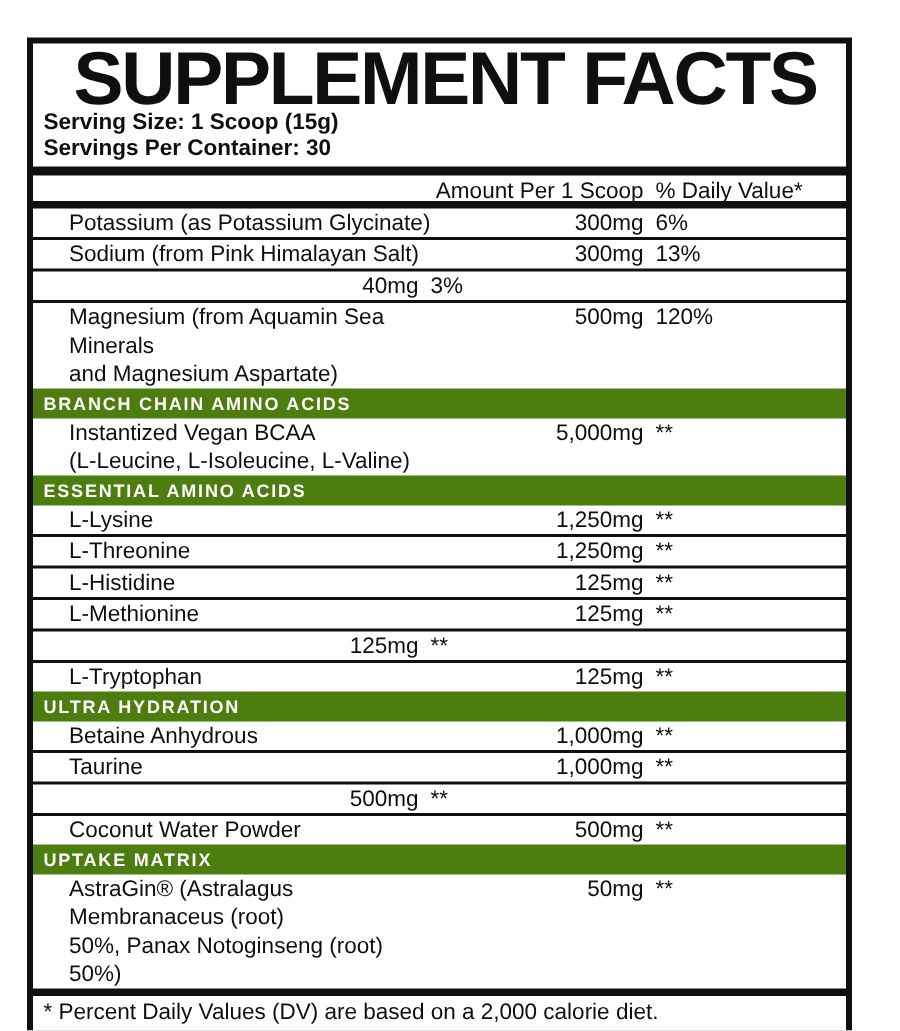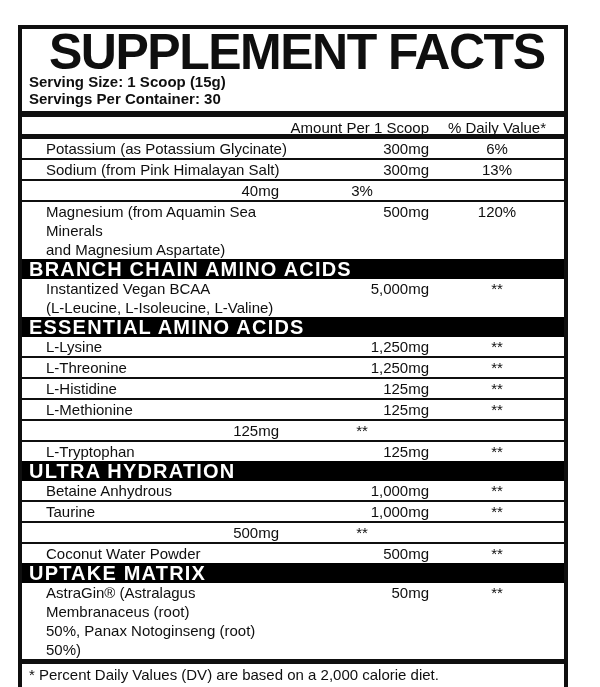--- a/index.html
+++ b/index.html
@@ -52,26 +52,26 @@
     box-sizing: border-box;
   }
   .col-head {
     border-bottom: 5px solid #0f0f0f;
     font-weight: 400;
     font-size: 15px;
     line-height: 22px;
     height: 22px;
   }
   .cell-amount { text-align: right; padding-right: 8px; }
-  .cell-dv     { text-align: center; }
+  .cell-dv     { text-align: left; }
   
   .section-bar {
-    background: #000000;
+    background: #4d7c0f;
     color: #ffffff;
-    font-size: 20px;
+    font-size: 12px;
     font-weight: 700;
     letter-spacing: 1.2px;
     line-height: 20px;
     height: 20px;
     padding-left: 7px;
     white-space: nowrap;
     overflow: hidden;
   }
   .ingredient-row {
     font-size: 15px;

